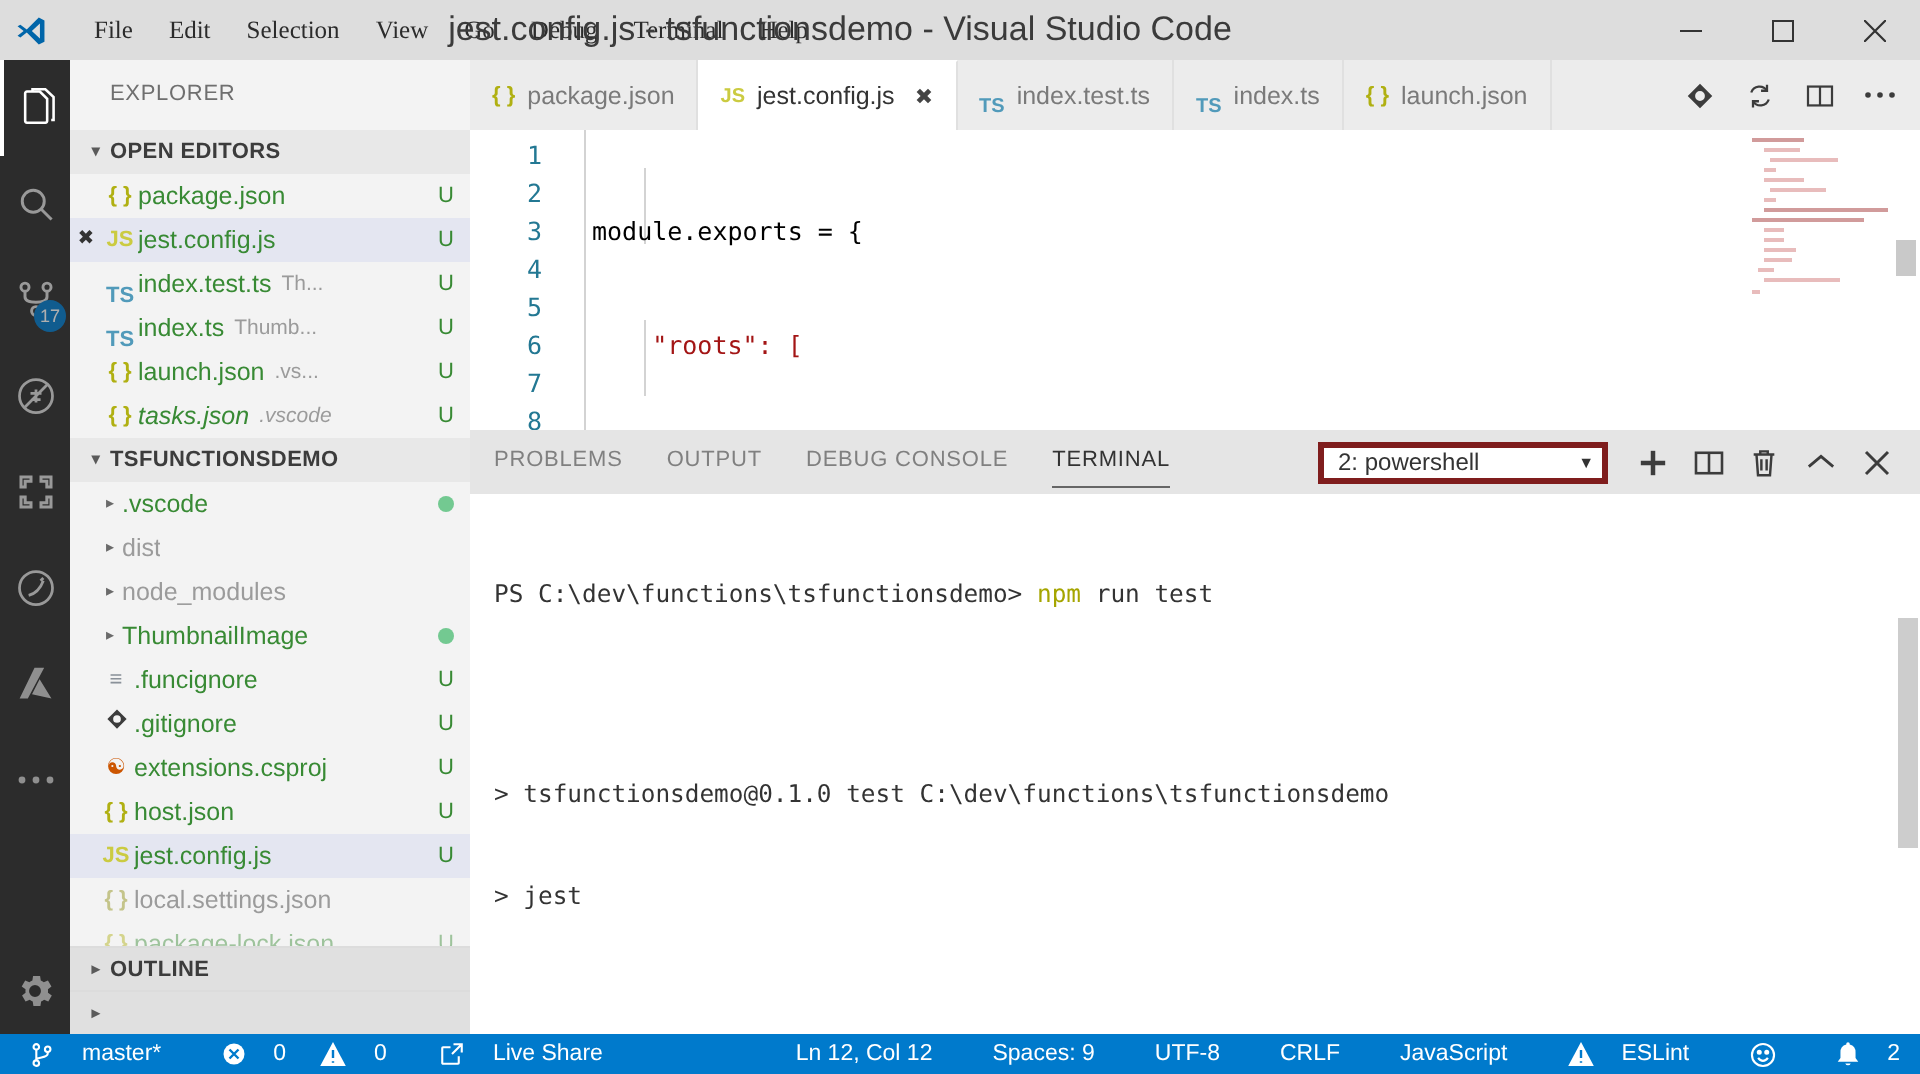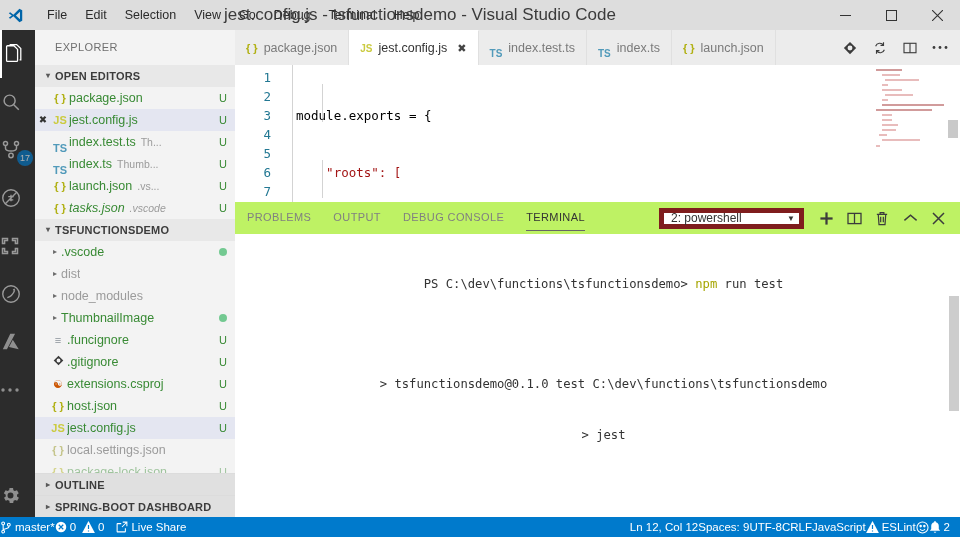--- a/index.html
+++ b/index.html
@@ -16,35 +16,36 @@
   .titlebar {
     position: absolute; top: 0; left: 0; width: 960px; height: 30px;
     background: #dddddd; display: flex; align-items: center;
     font-size: 12px; color: #333;
   }
   .vs-logo { width: 30px; height: 30px; display: flex; align-items: center; justify-content: center; }
   .menu { display: flex; align-items: center; height: 30px; margin-left: 8px; }
   .menu-item {
     padding: 0 9px; height: 30px; line-height: 30px; font-size: 12.5px; color: #2b2b2b;
     cursor: default;
+    font-family: Liberation Serif, serif;
   }
   .title-text {
     position: absolute; left: 0; width: 840px; text-align: center;
     font-size: 17px; color: #3b3b3b; pointer-events: none;
   }
   .win-ctrls { position: absolute; right: 0; top: 0; height: 30px; display: flex; z-index: 5; }
   .win-btn { width: 46px; height: 30px; display: flex; align-items: center; justify-content: center; font-size: 12px; color: #333; }
 
   
   .activitybar {
     position: absolute; top: 30px; left: 0; width: 35px; height: 487px;
     background: #2c2c2c; display: flex; flex-direction: column; align-items: center;
   }
   .act-icon {
-    width: 35px; height: 48px; display: flex; align-items: center; justify-content: flex-start;
+    width: 35px; height: 48px; display: flex; align-items: center; justify-content: center;
     position: relative; opacity: .62;
   }
   .act-icon.active { opacity: 1; border-left: 2px solid #fff; }
   .act-icon svg { display: block; }
   .act-badge {
     position: absolute; right: 2px; bottom: 8px; background: #007acc; color: #fff;
     font-size: 9px; border-radius: 8px; min-width: 16px; height: 16px; line-height: 16px;
     text-align: center; padding: 0 3px; font-family: "Liberation Sans", sans-serif;
   }
   .act-spacer { flex: 1; }
@@ -115,58 +116,58 @@
 
   .minimap { position: absolute; right: 14px; top: 0; width: 72px; height: 150px; background: #fff; }
   .mm-line { position: absolute; height: 2px; background: #e4b0b0; opacity: .85; }
   .mm-line.dark { background: #c98a8a; }
   .edit-scroll {
     position: absolute; right: 0; top: 0; width: 14px; height: 150px; background: #fff;
   }
   .edit-scroll .thumb { position: absolute; top: 55px; right: 2px; width: 10px; height: 18px; background: #c9c9c9; }
 
   
-  .panel { position: absolute; top: 202px; left: 235px; width: 725px; height: 302px; background: #bef264; }
+  .panel { position: absolute; top: 215px; left: 235px; width: 725px; height: 302px; background: #e5e5e5; }
   .panel-top { height: 32px; display: flex; align-items: center; padding-left: 12px; position: relative; }
   .ptab {
     font-size: 11px; color: #808080; letter-spacing: .4px; margin-right: 22px;
     text-transform: uppercase; padding-bottom: 2px; position: relative; white-space: nowrap;
   }
   .ptab.active { color: #333; }
   .ptab.active::after {
     content: ''; position: absolute; left: 0; right: 0; bottom: -6px; height: 1px; background: #666;
   }
   .panel-actions { margin-left: auto; display: flex; align-items: center; gap: 4px; padding-right: 10px; }
   .term-select {
-    width: 145px; height: 21px; border: 5px solid #7f1d1d; background: #fff;
+    width: 145px; height: 21px; border: 3px solid #7f1d1d; background: #fff;
     font-size: 12px; color: #333; display: flex; align-items: center;
     padding: 0 4px 0 7px; margin-right: 6px;
   }
   .term-select .cv { flex: 1; }
   .term-select .arrow { font-size: 8px; color: #333; }
   .pact { width: 24px; height: 24px; display: flex; align-items: center; justify-content: center; color: #3c3c3c; }
 
   .terminal {
     position: absolute; top: 32px; left: 0; width: 725px; height: 270px;
     background: #fff; font-family: "DejaVu Sans Mono", monospace;
     font-size: 12.2px; line-height: 16.8px; color: #333; padding: 8px 0 0 12px;
     white-space: pre; overflow: hidden;
   }
-  .terminal .ln { height: 16.8px; text-align: center; }
+  .terminal .ln { height: 16.8px; }
   .c-yellow { color: #a5a500; }
   .term-scroll { position: absolute; right: 0; top: 32px; width: 12px; height: 270px; }
   .term-scroll .thumb { position: absolute; top: 62px; right: 1px; width: 10px; height: 115px; background: #cdcdcd; }
 
   
   .statusbar {
     position: absolute; bottom: 0; left: 0; width: 960px; height: 20px;
     background: #007acc; color: #fff; font-size: 11.5px;
     display: flex; align-items: center;
   }
-  .sb-item { display: flex; align-items: center; gap: 3px; padding: 0 0; height: 20px; white-space: nowrap; text-align: center; }
+  .sb-item { display: flex; align-items: center; gap: 14px; padding: 0 15px; height: 20px; white-space: nowrap; text-align: center; }
   .sb-right { margin-left: auto; display: flex; align-items: center; }
   .sb-item svg { display: block; }
 </style>
 </head>
 <body>
 
 <div id="app">
 
   <div class="titlebar">
     <div class="vs-logo">
@@ -385,21 +386,20 @@
       <span class="stat">U</span>
     </div>
 
     <div class="bottom-sections">
       <div class="section-header">
         <span class="tw">▸</span>
         <span>OUTLINE</span>
       </div>
       <div class="section-header">
         <span class="tw">▸</span>
-        <span>SPRING-BOOT DASHBOARD</span>
       </div>
     </div>
   </div>
 
   <div class="editorwrap">
     <div class="tabbar">
       <div class="tab">
         <span class="brace">{ }</span>
         <span>package.json</span>
       </div>

